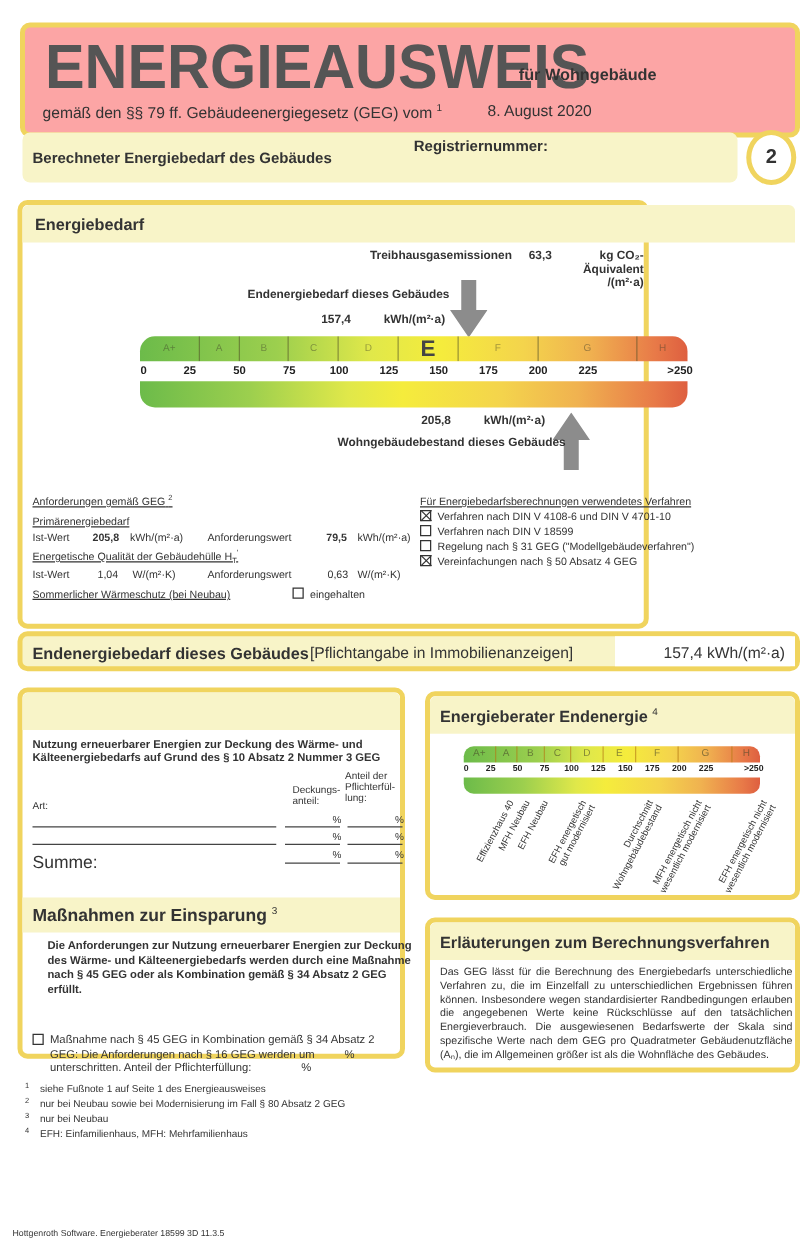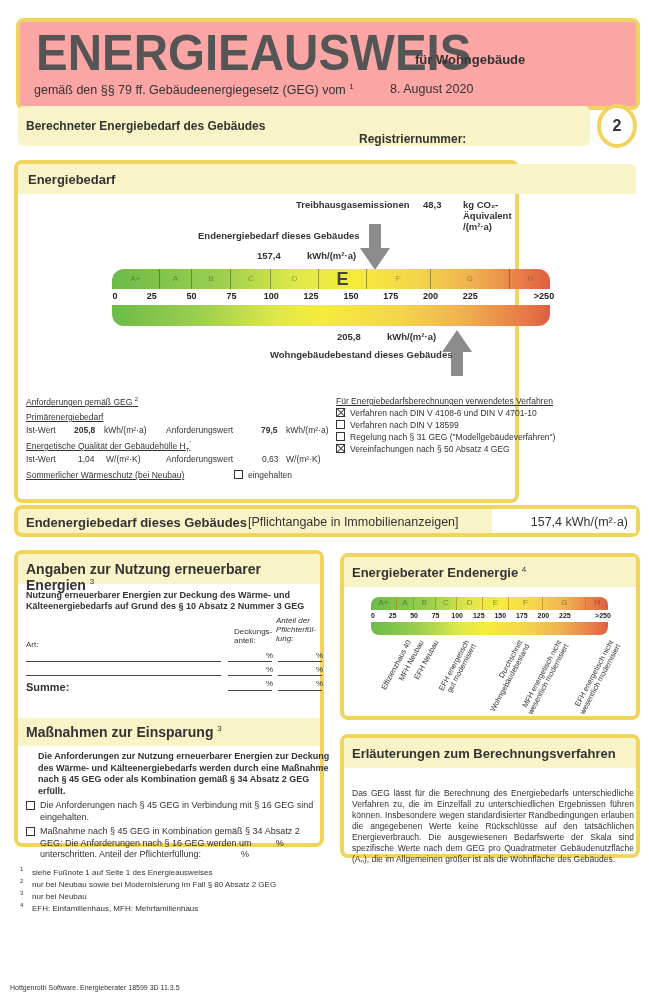--- a/index.html
+++ b/index.html
@@ -21,21 +21,21 @@
   .title-sub { left: 14px; top: 60px; font-size: 12.5px; color: #333; }
   .title-sup { font-size: 8px; vertical-align: super; }
   .title-date { left: 370px; top: 60px; font-size: 12.5px; color: #333; }
 
   
   .reg-bar {
     left: 18px; top: 106px; width: 572px; height: 40px;
     background: #f8f4c8; border-radius: 6px;
   }
   .reg-label { left: 8px; top: 13px; font-size: 12px; font-weight: bold; color: #333; }
-  .reg-num-label { left: 313px; top: 26px; font-size: 12px; font-weight: bold; color: #333; margin-left: 28px; }
+  .reg-num-label { left: 313px; top: 4px; font-size: 12px; font-weight: bold; color: #333; }
   .reg-num-box {
     left: 433px; top: 8px; width: 130px; height: 24px; background: #fff;
     font-size: 12px; color: #333; padding-top: 5px; text-align: center;
   }
   .page-badge {
     left: 597px; top: 104px; width: 40px; height: 44px; border-radius: 50%;
     border: 4px solid #f0d45e; background: #fff;
     font-size: 16px; font-weight: bold; text-align: center; padding-top: 9px; color: #333;
   }
 
@@ -45,21 +45,21 @@
     border: 4px solid #f0d45e; border-radius: 8px; background: #fff;
   }
   .eb-head {
     left: 0; top: 0; width: 618px; height: 30px; background: #f8f4c8;
     border-radius: 5px 5px 0 0;
   }
   .eb-title { left: 10px; top: 8px; font-size: 13px; font-weight: bold; color: #333; }
 
   .thg-label { left: 278px; top: 35px; font-size: 9.5px; font-weight: bold; color: #333; }
   .thg-val { left: 405px; top: 35px; font-size: 9.5px; font-weight: bold; color: #333; }
-  .thg-unit { left: 445px; top: 35px; font-size: 9.5px; font-weight: bold; color: #333; }
+  .thg-unit { left: 445px; top: 35px; font-size: 9.5px; font-weight: bold; color: #333; text-align: right; }
 
   .end-label { left: 180px; top: 66px; font-size: 9.5px; font-weight: bold; color: #333; }
   .end-val { left: 239px; top: 86px; font-size: 9.5px; font-weight: bold; color: #333; }
   .end-unit { left: 289px; top: 86px; font-size: 9.5px; font-weight: bold; color: #333; }
 
   .arrow-down { left: 342px; top: 60px; width: 30px; height: 46px; }
   .arrow-up { left: 424px; top: 166px; width: 30px; height: 46px; }
 
   .scale-top {
     left: 94px; top: 105px; width: 438px; height: 20px;
@@ -121,24 +121,24 @@
     border: 4px solid #f0d45e; border-radius: 8px; background: #fff;
   }
   .ren-head {
     left: 0; top: 0; width: 302px; height: 30px; background: #f8f4c8; border-radius: 5px 5px 0 0;
   }
   .ren-title { left: 8px; top: 7px; font-size: 14px; font-weight: bold; color: #333; }
   .sup-sm { font-size: 8px; vertical-align: super; font-weight: normal; }
   .ren-desc { left: 8px; top: 36px; width: 295px; font-size: 9px; font-weight: bold; color: #333; line-height: 11px; }
   .ren-col-a { left: 8px; top: 86px; font-size: 8px; color: #333; }
   .ren-col-b { left: 216px; top: 73px; font-size: 8px; color: #333; line-height: 9px; }
-  .ren-col-c { left: 258px; top: 62px; font-size: 8px; color: #333; line-height: 9px; font-style: italic; }
+  .ren-col-c { left: 258px; top: 62px; font-size: 8px; color: #333; line-height: 9px; }
   .ren-line { position: absolute; border-bottom: 1px solid #444; height: 1px; }
   .pct { position: absolute; font-size: 8px; color: #333; }
-  .sum-label { left: 8px; top: 127px; font-size: 11px; color: #333; font-weight: bold; }
+  .sum-label { left: 8px; top: 127px; font-size: 14px; color: #333; }
 
   .mass-head {
     left: 0; top: 164px; width: 302px; height: 28px; background: #f8f4c8;
   }
   .mass-title { left: 8px; top: 170px; font-size: 14px; font-weight: bold; color: #333; }
   .mass-desc { left: 20px; top: 197px; width: 295px; font-size: 9px; font-weight: bold; color: #333; line-height: 11.5px; }
   .mass-opt { position: absolute; left: 8px; width: 290px; font-size: 9px; color: #333; line-height: 11.5px; padding-left: 14px; }
   .mass-opt .chk { position: absolute; left: 0; top: 1px; }
 
   
@@ -165,21 +165,21 @@
     transform-origin: right top; transform: rotate(-62deg); text-align: right;
   }
 
   
   .erl-box {
     left: 340px; top: 734px; width: 300px; height: 124px;
     border: 4px solid #f0d45e; border-radius: 8px; background: #fff;
   }
   .erl-head { left: 0; top: 0; width: 292px; height: 30px; background: #f8f4c8; border-radius: 5px 5px 0 0; }
   .erl-title { left: 8px; top: 8px; font-size: 13px; font-weight: bold; color: #333; }
-  .erl-text { left: 8px; top: 34px; width: 282px; font-size: 8.5px; color: #333; line-height: 11px; text-align: justify; margin-top: 16px; }
+  .erl-text { left: 8px; top: 34px; width: 282px; font-size: 8.5px; color: #333; line-height: 11px; text-align: justify; }
 
   
   .fn { position: absolute; left: 20px; font-size: 8px; color: #333; }
   .fn-num { display: inline-block; width: 12px; font-size: 6px; vertical-align: super; }
   .footer-sw { left: 10px; top: 984px; font-size: 7px; color: #333; }
 </style>
 </head>
 <body>
 
 <div class="abs title-box">
@@ -193,21 +193,21 @@
   <div class="abs reg-label">Berechneter Energiebedarf des Gebäudes</div>
   <div class="abs reg-num-label">Registriernummer:</div>
 </div>
 <div class="abs page-badge">2</div>
 
 <div class="abs eb-box">
   <div class="abs eb-head"></div>
   <div class="abs eb-title">Energiebedarf</div>
 
   <div class="abs thg-label">Treibhausgasemissionen</div>
-  <div class="abs thg-val">48,3</div>
+  <div class="abs thg-val">63,3</div>
   <div class="abs thg-unit">kg CO₂-Äquivalent /(m²·a)</div>
 
   <div class="abs end-label">Endenergiebedarf dieses Gebäudes</div>
   <div class="abs end-val">157,4</div>
   <div class="abs end-unit">kWh/(m²·a)</div>
 
   <svg class="abs arrow-down" viewBox="0 0 30 46">
     <polygon points="9,0 21,0 21,24 30,24 15,46 0,24 9,24" fill="#8c8c8c"></polygon>
   </svg>
 
@@ -276,21 +276,20 @@
 </div>
 
 <div class="abs end-bar">
   <div class="abs end-bar-label">Endenergiebedarf dieses Gebäudes</div>
   <div class="abs end-bar-note">[Pflichtangabe in Immobilienanzeigen]</div>
   <div class="abs end-bar-valbox">157,4 kWh/(m²·a)</div>
 </div>
 
 <div class="abs ren-box">
   <div class="abs ren-head"></div>
-  <div class="abs ren-title"><span>Angaben zur Nutzung erneuerbarer Energien</span> <span class="sup-sm">3</span></div>
   <div class="abs ren-desc">Nutzung erneuerbarer Energien zur Deckung des Wärme- und Kälteenergiebedarfs auf Grund des § 10 Absatz 2 Nummer 3 GEG</div>
 
   <div class="abs ren-col-a">Art:</div>
   <div class="abs ren-col-b">
       <div>Deckungs-</div>
       <div>anteil:</div>
     </div>
   <div class="abs ren-col-c">
       <div>Anteil der</div>
       <div>Pflichterfül-</div>
@@ -311,21 +310,20 @@
 
   <div class="abs sum-label">Summe:</div>
   <div class="pct" style="left:248px;top:125px">%</div>
   <div class="ren-line" style="left:210px;top:136px;width:44px"></div>
   <div class="pct" style="left:298px;top:125px">%</div>
   <div class="ren-line" style="left:260px;top:136px;width:44px"></div>
 
   <div class="abs mass-head"></div>
   <div class="abs mass-title"><span>Maßnahmen zur Einsparung</span> <span class="sup-sm">3</span></div>
   <div class="abs mass-desc">Die Anforderungen zur Nutzung erneuerbarer Energien zur Deckung des Wärme- und Kälteenergiebedarfs werden durch eine Maßnahme nach § 45 GEG oder als Kombination gemäß § 34 Absatz 2 GEG erfüllt.</div>
-  <div class="mass-opt" style="top:246px"><span class="chk"></span><span>Die Anforderungen nach § 45 GEG in Verbindung mit § 16 GEG sind eingehalten.</span></div>
   <div class="mass-opt" style="top:272px">
       <span class="chk"></span>
       <div>Maßnahme nach § 45 GEG in Kombination gemäß § 34 Absatz 2</div>
       <div><span>GEG: Die Anforderungen nach § 16 GEG werden um</span><span style="margin-left:24px">%</span></div>
       <div><span>unterschritten. Anteil der Pflichterfüllung:</span><span style="margin-left:40px">%</span></div>
     </div>
 </div>
 
 <div class="abs vgl-box">
   <div class="abs vgl-head"></div>

